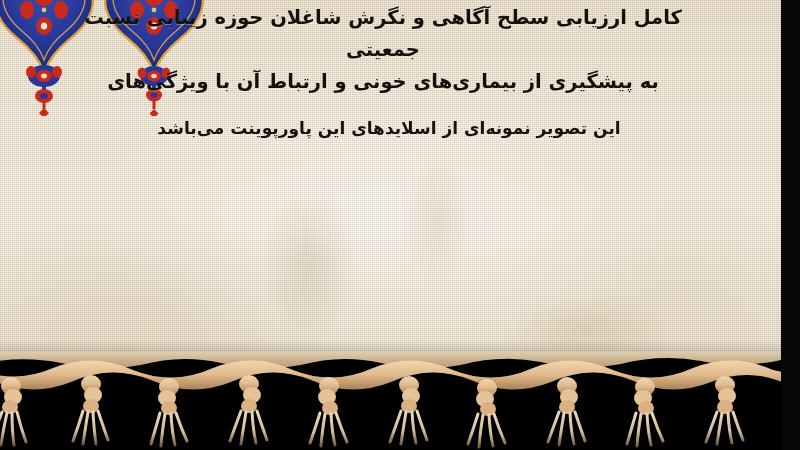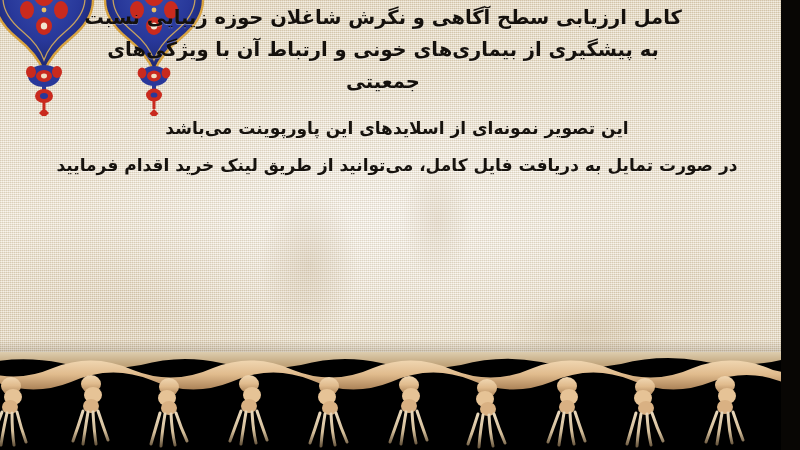--- a/index.html
+++ b/index.html
@@ -100,21 +100,21 @@
     color: #14100c;
     font-size: 19.5px;
     font-weight: bold;
     line-height: 32px;
     letter-spacing: 0;
     white-space: nowrap;
     text-shadow: 0 1px 0 rgba(255,255,255,0.28);
   }
   .body-block {
     position: absolute;
-    right: 4px;
+    right: 12px;
     top: 110px;
     width: 760px;
     text-align: center;
   }
   .body-line {
     color: #16120d;
     font-size: 17px;
     font-weight: bold;
     line-height: 37px;
     white-space: nowrap;
@@ -240,27 +240,26 @@
         <rect x="53.5" y="135" width="3" height="8" fill="#c92a1e"></rect>
         <path d="M55 143 l4.4 4.6 -4.4 4.6 -4.4 -4.6 Z" fill="#c92a1e"></path>
       </g>
     </svg>
   </div>
 
   <div class="text-layer">
 
     <div class="title-block">
       <div class="title-line">کامل ارزیابی سطح آگاهی و نگرش شاغلان حوزه زیبایی نسبت</div>
+      <div class="title-line">جمعیتی</div>
       <div class="title-line">به پیشگیری از بیماری‌های خونی و ارتباط آن با ویژگی‌های</div>
-      <div class="title-line">جمعیتی</div>
     </div>
 
     <div class="body-block">
       <div class="body-line">این تصویر نمونه‌ای از اسلایدهای این پاورپوینت می‌باشد</div>
-      <div class="body-line">در صورت تمایل به دریافت فایل کامل، می‌توانید از طریق لینک خرید اقدام فرمایید</div>
     </div>
 
   </div>
 
   <div class="shadow-edge"></div>
 
   <div class="fringe-band">
     <svg class="fringe-svg" width="800" height="98" viewBox="0 0 800 98">
       <defs>
         <linearGradient id="cord" x1="0" y1="0" x2="0" y2="1">

